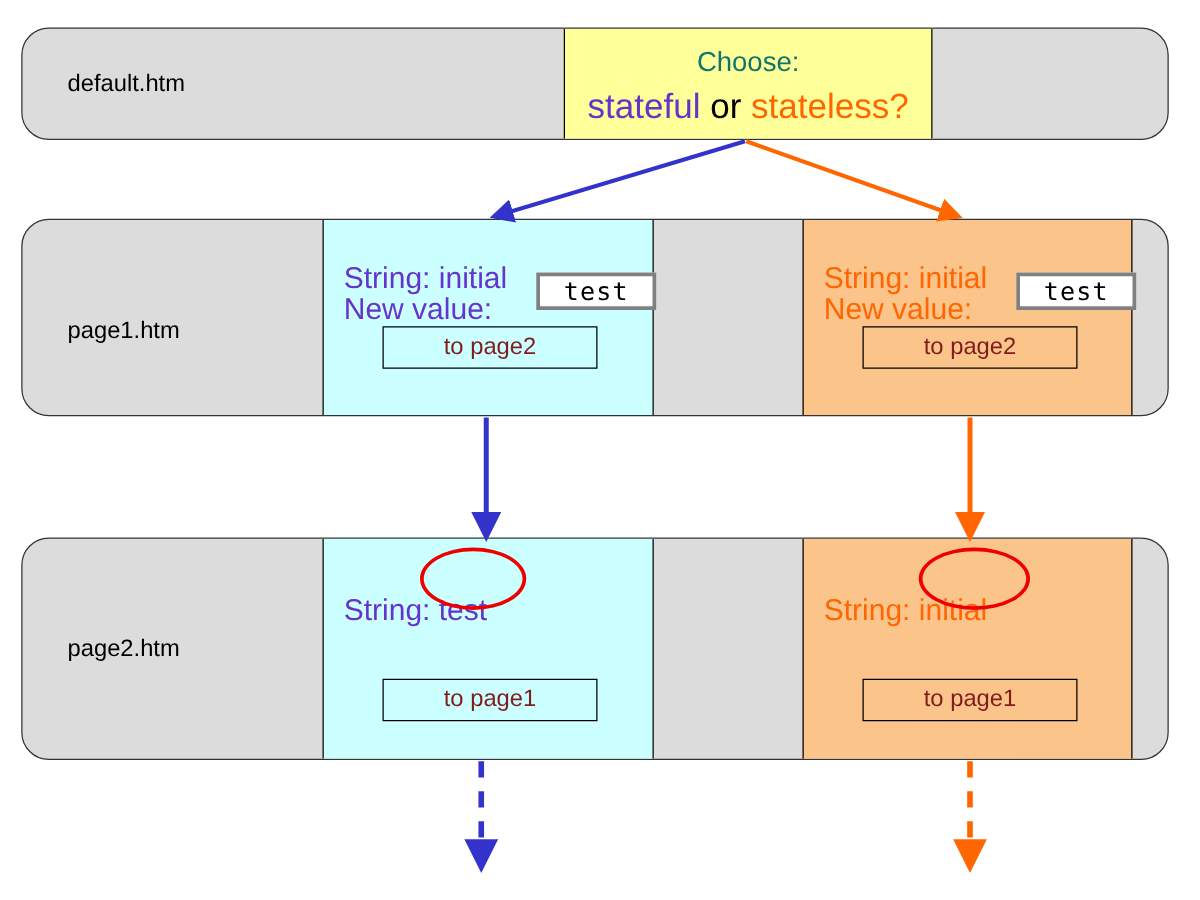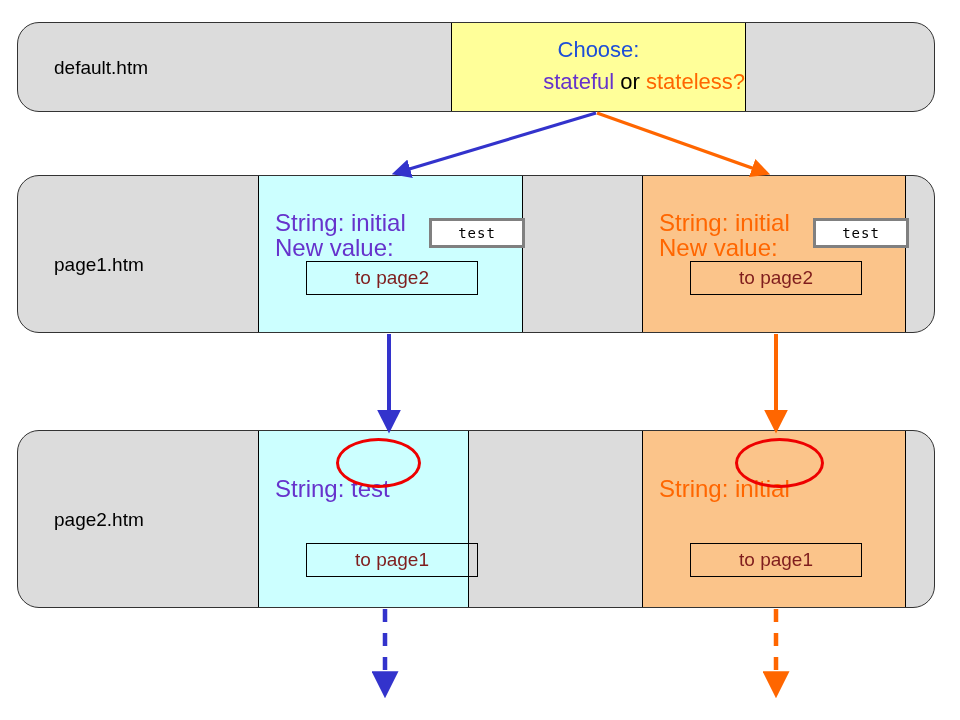--- a/index.html
+++ b/index.html
@@ -64,40 +64,39 @@
   #panel-choose {
     left: 433px;
     width: 295px;
     text-align: center;
   }
   .choose-line1 {
     position: absolute;
     left: 0; right: 0;
     top: 14px;
     font-size: 22px;
-    color: #1d4ed8;
+    color: #0f766e;
     white-space: nowrap;
   }
   .choose-line2 {
     position: absolute;
     left: 0; right: 0;
     top: 46px;
-    font-size: 22px;
+    font-size: 28px;
     color: #000000;
     white-space: nowrap;
-    text-align: right;
   }
   .kw-stateful  { color: #6633cc; }
   .kw-or        { color: #000000; }
   .kw-stateless { color: #ff6600; }
 
   
   #p1-cyan   { left: 240px; width: 265px; }
   #p1-orange { left: 624px; width: 264px; }
-  #p2-cyan   { left: 240px; width: 211px; }
+  #p2-cyan   { left: 240px; width: 265px; }
   #p2-orange { left: 624px; width: 264px; }
 
   
   .panel-text {
     position: absolute;
     left: 16px;
     font-size: 24px;
     white-space: nowrap;
     letter-spacing: 0px;
   }
@@ -108,21 +107,21 @@
   .line-new    { top: 58px; text-align: center; }
   .line-state  { top: 44px; }
 
   
   .test-input {
     position: absolute;
     background: #ffffff;
     border: 3px solid #808080;
     box-sizing: border-box;
     font-family: "DejaVu Sans Mono", "Liberation Mono", monospace;
-    font-size: 14px;
+    font-size: 20px;
     color: #000000;
     text-align: center;
     line-height: 22px;
     letter-spacing: 1px;
     padding-top: 1px;
   }
   #p1-cyan   .test-input { left: 170px; top: 42px; width: 96px; height: 30px; }
   #p1-orange .test-input { left: 170px; top: 42px; width: 96px; height: 30px; }
 
   

